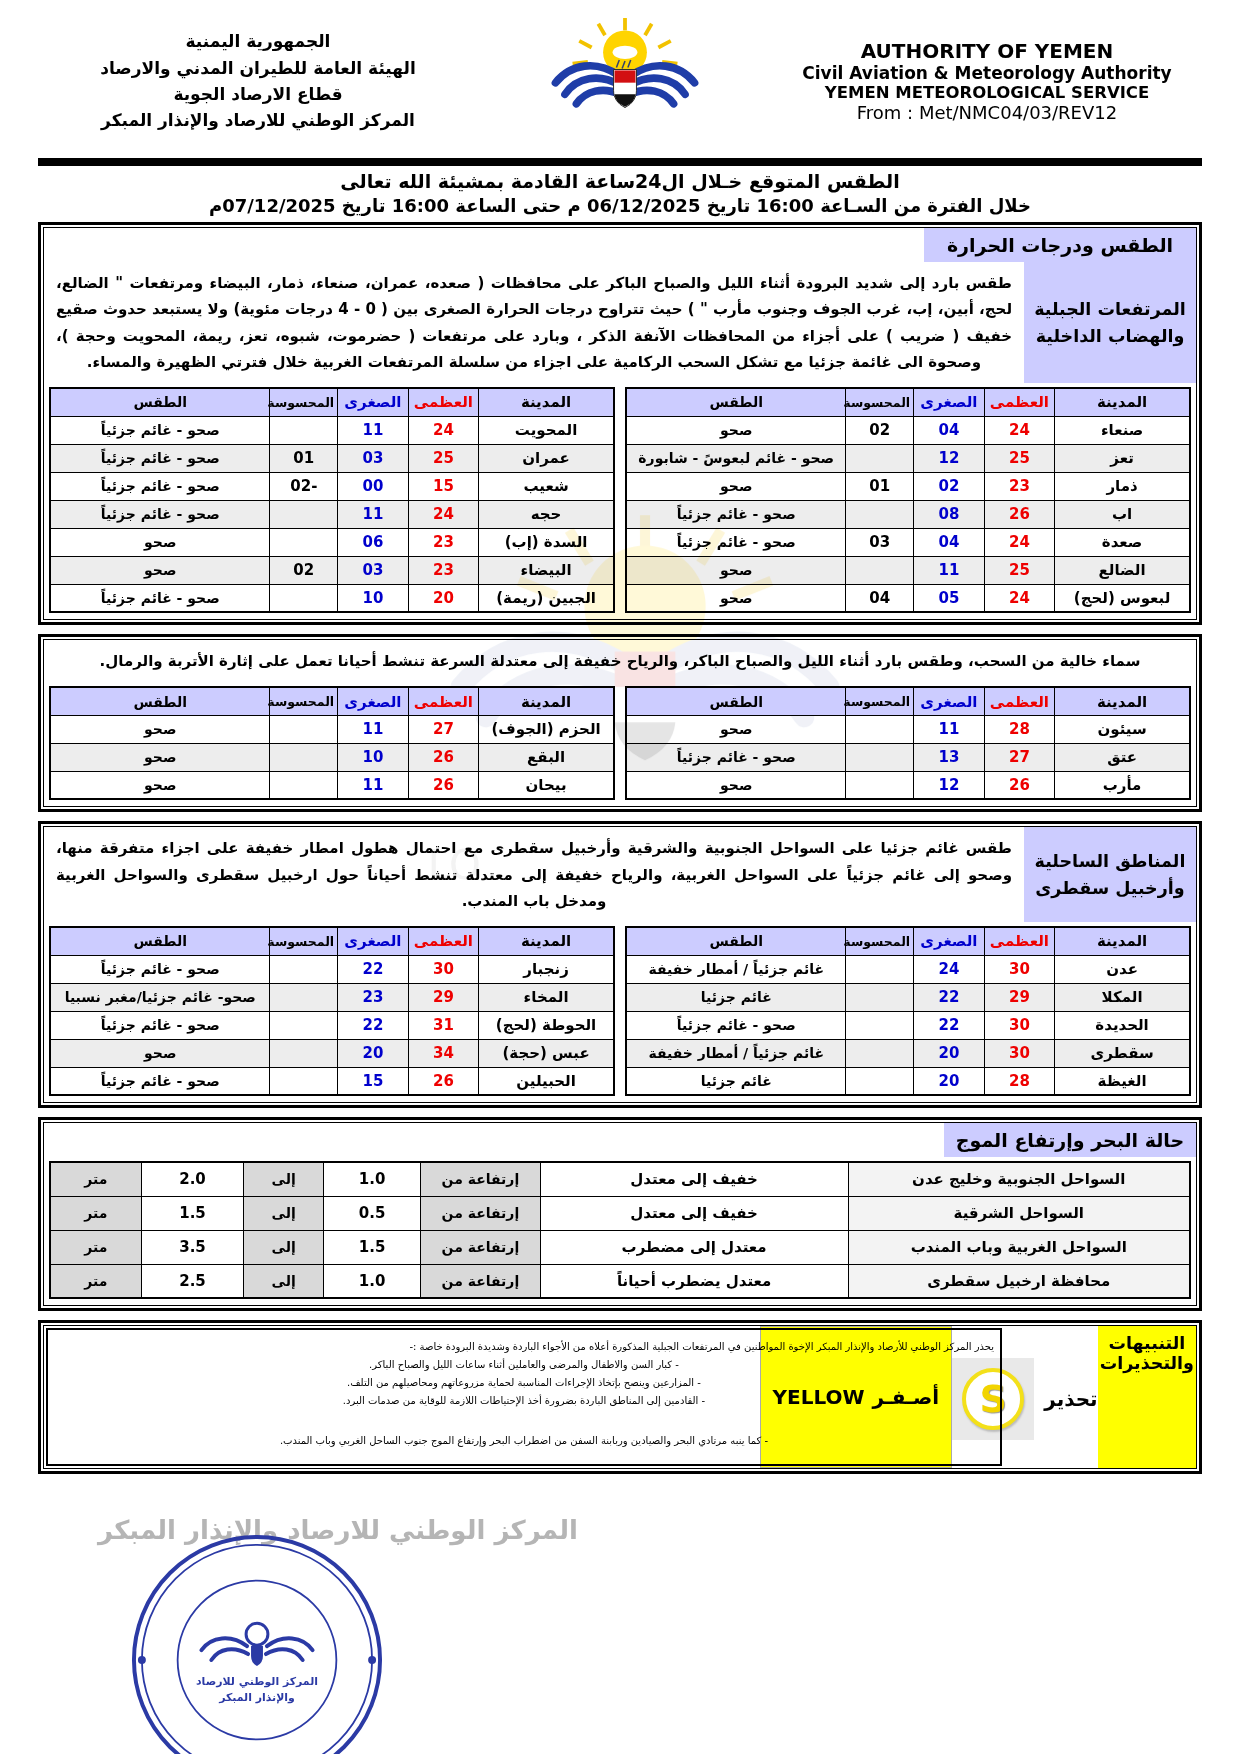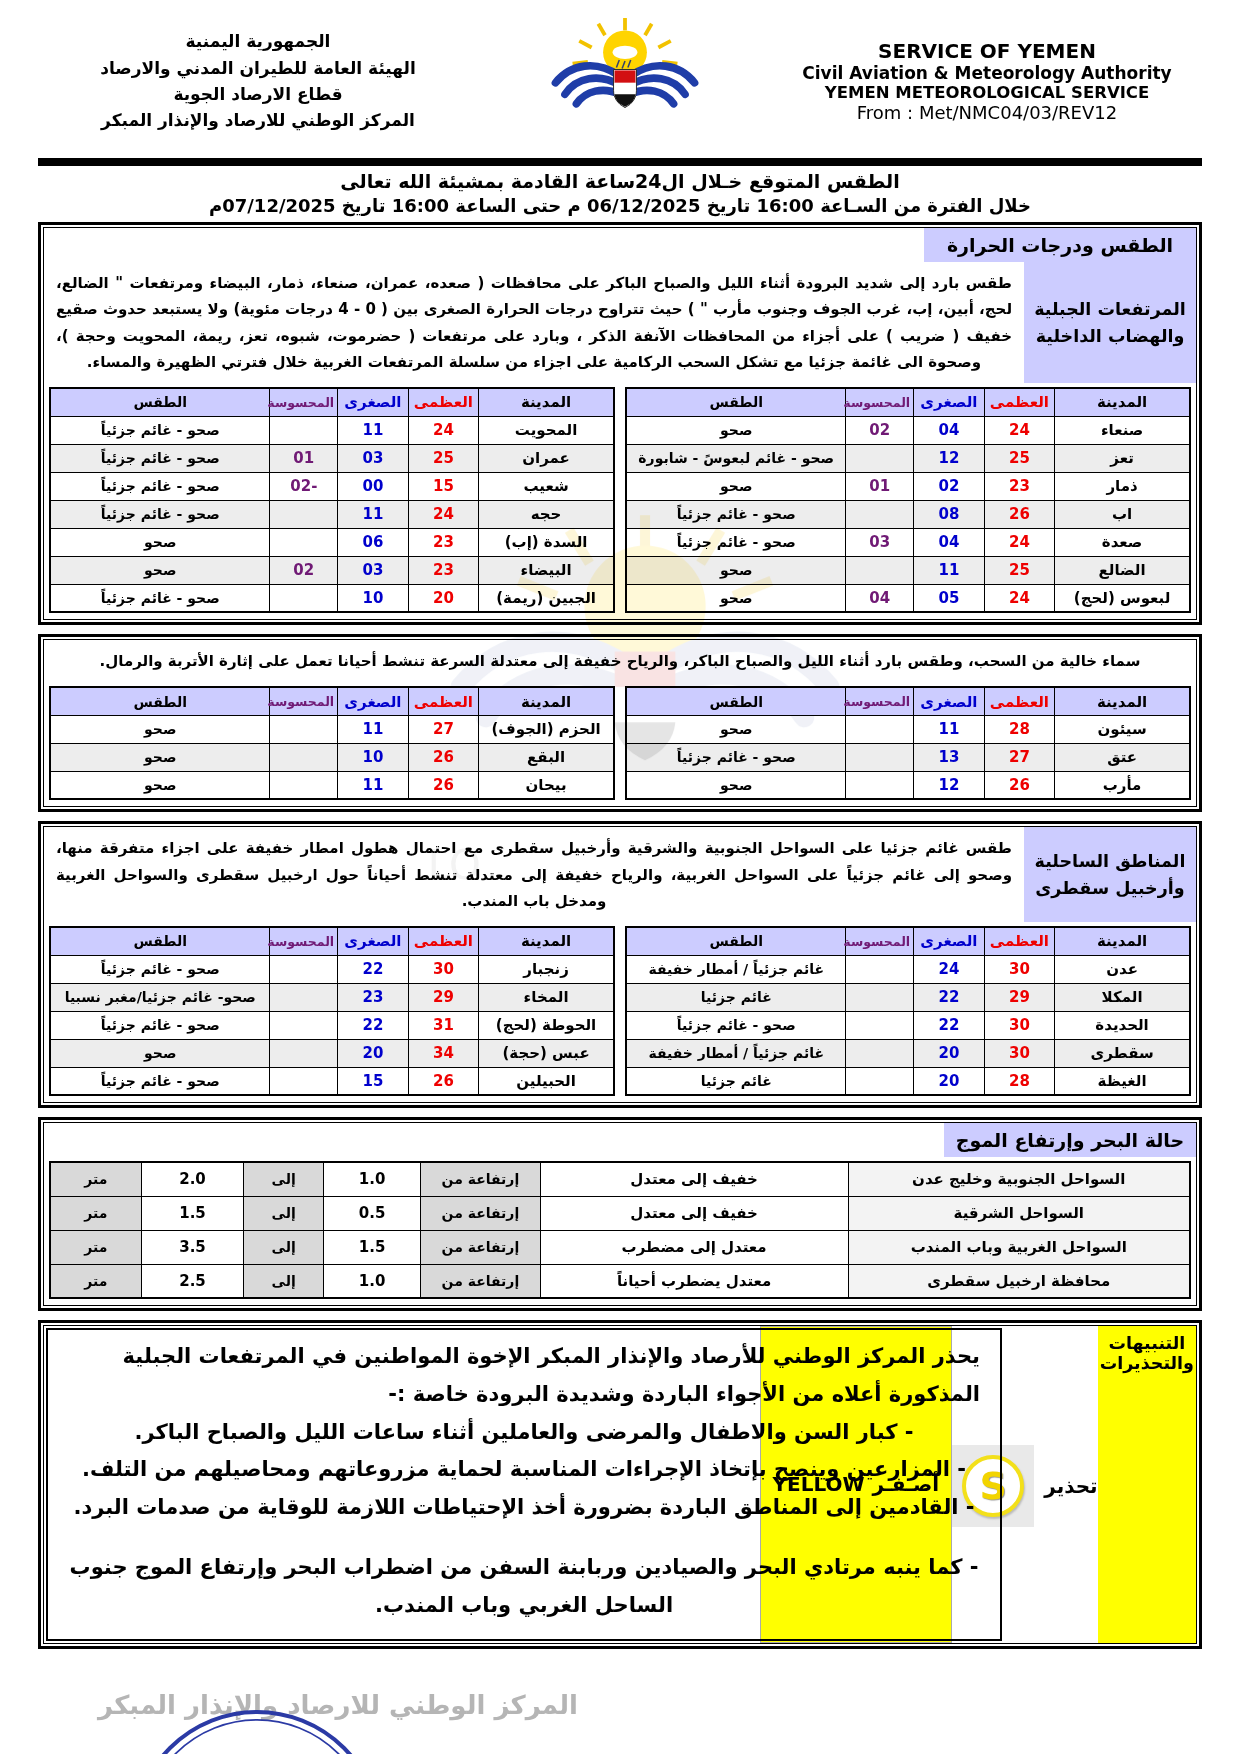--- a/index.html
+++ b/index.html
@@ -48,21 +48,21 @@
   .tables-row { display:flex; gap:10px; padding:4px 5px 6px; }
   .tables-row table { flex:1; }
 
   table { border-collapse:collapse; border:2px solid #000; table-layout:fixed; width:100%; }
   th,td { border:1px solid #000; text-align:center; font-weight:bold; padding:2px 3px; height:28px; font-size:15px; }
   th { background:#ccccff; }
   .temp-table tbody tr:nth-child(even) { background:rgba(125,125,125,.14); }
   .temp-table .col-city   { width:24%; }
   .temp-table .col-max    { width:12.5%; color:#ee0000; }
   .temp-table .col-min    { width:12.5%; color:#0000cc; }
-  .temp-table .col-felt   { width:12%;  color:#701a75; }
+  .temp-table .col-felt   { width:12%;  color:#000000; }
   .temp-table .col-weather{ width:39%;  font-size:14px; }
   .temp-table th { color:#000; }
   .temp-table th.col-felt { font-size:12.5px; }
 
   
   .sea-table td { height:34px; }
   .sea-table .col-region  { width:30%; background:rgba(140,140,140,.10); }
   .sea-table .col-state   { width:27%; }
   .sea-table .col-height_label,.sea-table .col-to_label,.sea-table .col-unit
     { background:#d9d9d9; font-size:14px; }
@@ -79,21 +79,21 @@
   .warn-title { width:100%; background:#ffff00; font-weight:bold; font-size:17.5px; text-align:center; padding:7px 2px; }
   .warn-badge { display:flex; align-items:center; gap:10px; margin:14px 0 10px; }
   .warn-badge-label { font-weight:bold; font-size:20px; }
   .s-square { width:82px; height:82px; background:#e9e9e9; display:flex; align-items:center; justify-content:center; }
   .s-circle { width:62px; height:62px; border-radius:50%; border:4px solid #f3e01a; background:#fff;
               display:flex; align-items:center; justify-content:center; box-shadow:1px 2px 2px #bbb; }
   .s-circle span { color:#f2d400; font-weight:bold; font-size:38px; text-shadow:1px 1px 1px #999; }
   .warn-level { background:#ffff00; border:1px solid #aaa; font-weight:bold; font-size:20px;
                 padding:4px 12px; display:flex; gap:8px; align-items:center; }
   .warn-level .en { direction:ltr; }
-  .warn-text { flex:1; border:2px solid #000; margin:2px; padding:8px 20px 14px; font-weight:bold; font-size:21px; line-height:1.8; }
+  .warn-text { flex:1; border:2px solid #000; margin:2px; padding:8px 6px 14px; font-weight:normal; font-size:10px; line-height:1.8; }
   .warn-intro { text-align:right; }
   .warn-item  { text-align:center; }
   .warn-gap   { height:22px; }
   .warn-note  { text-align:center; }
 
   
   .footer { position:relative; height:330px; }
   .watermark { position:absolute; left:60px; top:32px; color:#b5b5b5; font-size:26px; font-weight:bold; z-index:0; white-space:nowrap; }
   .stamp { position:absolute; left:90px; top:48px; z-index:1; }
 </style>
@@ -122,21 +122,21 @@
       <path d="M73,88 q1,10 12,15 q11,-5 12,-15 z" fill="#555"></path>
       <text x="20" y="150" font-size="16" fill="#999" font-family="DejaVu Sans, sans-serif" opacity="0.8">METEOROLO</text>
     </g>
   </svg>
 </div>
 
 <div class="page">
 
   <div class="hdr">
     <div class="hdr-en">
-      <div class="l1">SERVICE OF YEMEN</div>
+      <div class="l1">AUTHORITY OF YEMEN</div>
       <div class="l2">Civil Aviation &amp; Meteorology Authority</div>
       <div class="l3">YEMEN METEOROLOGICAL SERVICE</div>
       <div class="l4">From : Met/NMC04/03/REV12</div>
     </div>
 
     <div class="hdr-logo">
       <svg width="162" height="134" viewBox="0 0 170 140">
         <g stroke="#f2c200" stroke-width="4">
           <line x1="85" y1="6" x2="85" y2="19"></line>
           <line x1="57" y1="12" x2="64" y2="24"></line>

